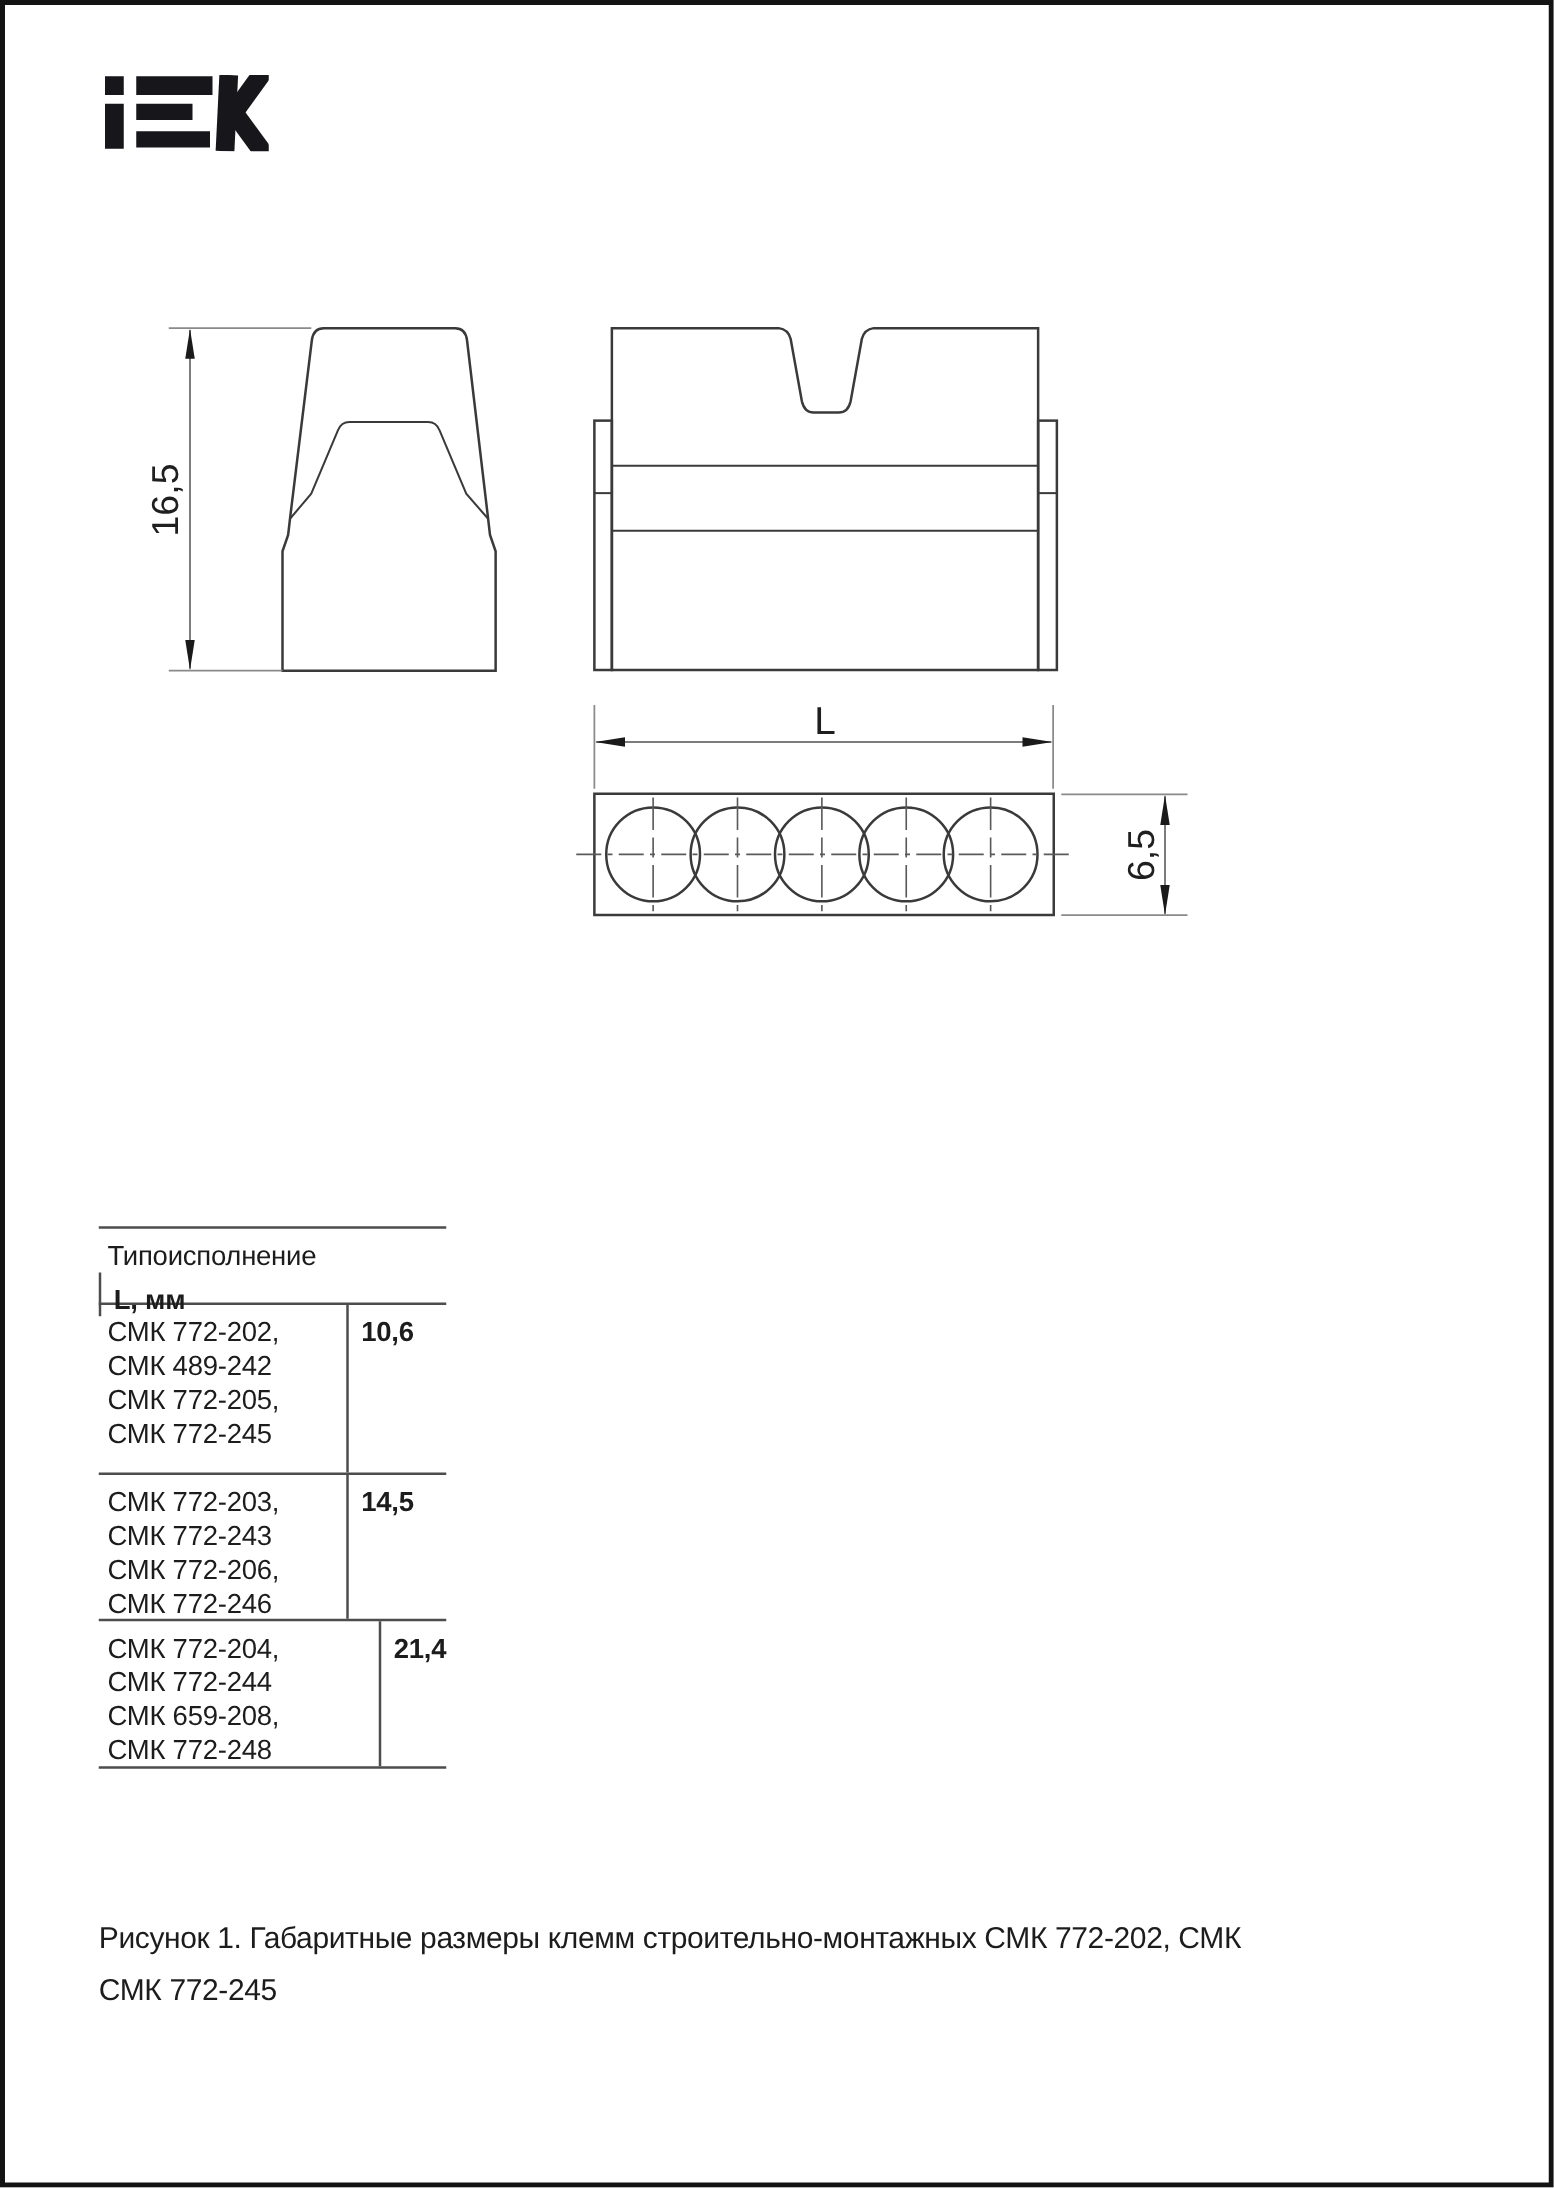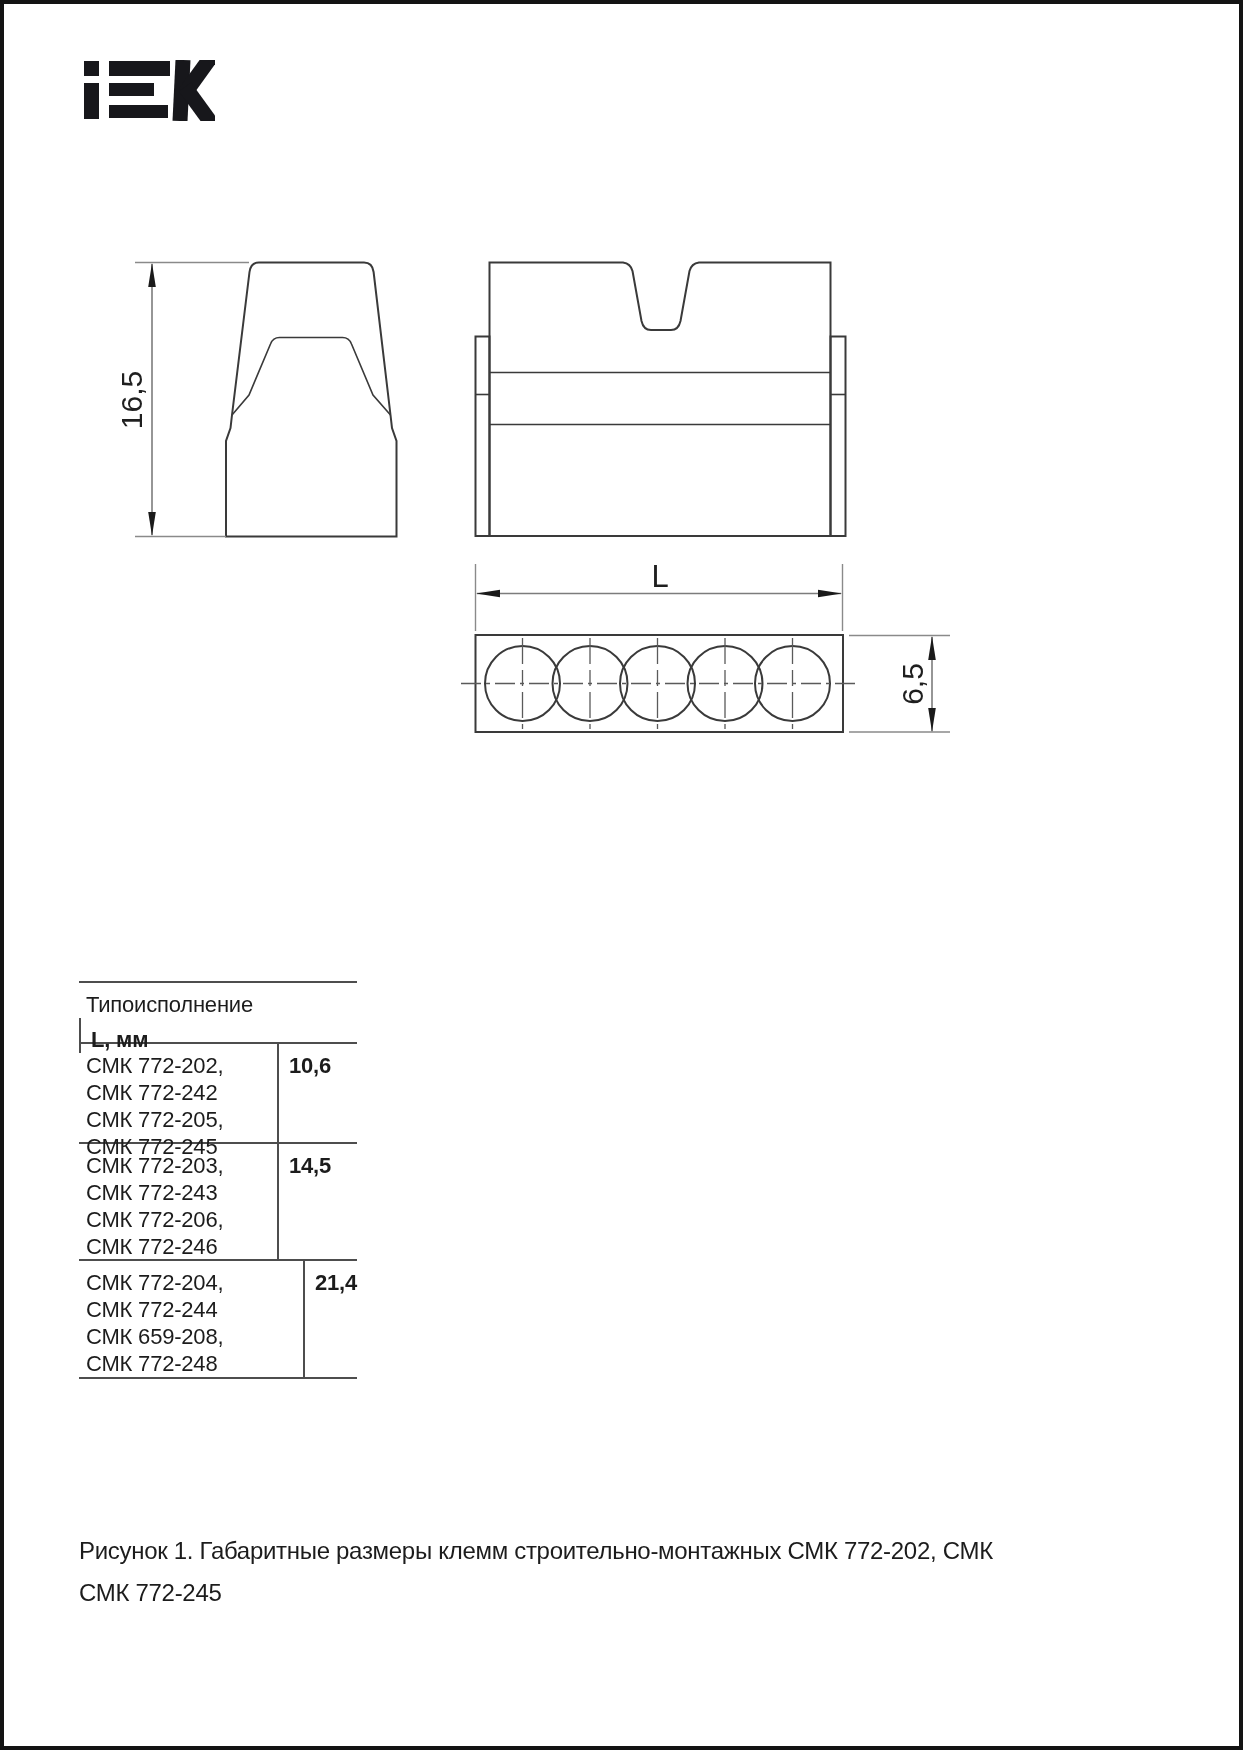--- a/index.html
+++ b/index.html
@@ -26,21 +26,21 @@
   .dim-label-L{font-size:31px;}
 
   
   .spec-table{
     position:absolute;left:75px;top:977px;width:278px;
     border-bottom:2px solid #4d4d4d;
     font-size:22px;line-height:27px;letter-spacing:-0.2px;
   }
   .spec-table .tr{display:flex;border-top:2px solid #4d4d4d;box-sizing:border-box;}
   .spec-table .tr.header{height:61px;flex-direction:column;}
-  .spec-table .tr.r1{height:100px;}
+  .spec-table .tr.r1{height:136px;}
   .spec-table .tr.r2{height:117px;}
   .spec-table .tr.r3{height:118px;gap:31px;}
   .spec-table .td{box-sizing:border-box;}
   .spec-table .c1{width:198px;padding:8px 0 0 7px;}
   .spec-table .c2{flex:1;border-left:2px solid #4d4d4d;padding:8px 0 0 10px;font-weight:bold;}
 
   
   .caption{
     position:absolute;left:75px;top:1526px;width:1130px;
     font-size:24px;line-height:42px;letter-spacing:-0.3px;
@@ -136,21 +136,21 @@
   </svg>
 
   <div class="spec-table">
     <div class="tr header">
       <div class="td c1">Типоисполнение</div>
       <div class="td c2">L, мм</div>
     </div>
     <div class="tr r1">
       <div class="td c1">
         <div>СМК 772-202,</div>
-        <div>СМК 772-242</div>
+        <div>СМК 489-242</div>
         <div>СМК 772-205,</div>
         <div>СМК 772-245</div>
       </div>
       <div class="td c2">10,6</div>
     </div>
     <div class="tr r2">
       <div class="td c1">
         <div>СМК 772-203,</div>
         <div>СМК 772-243</div>
         <div>СМК 772-206,</div>

